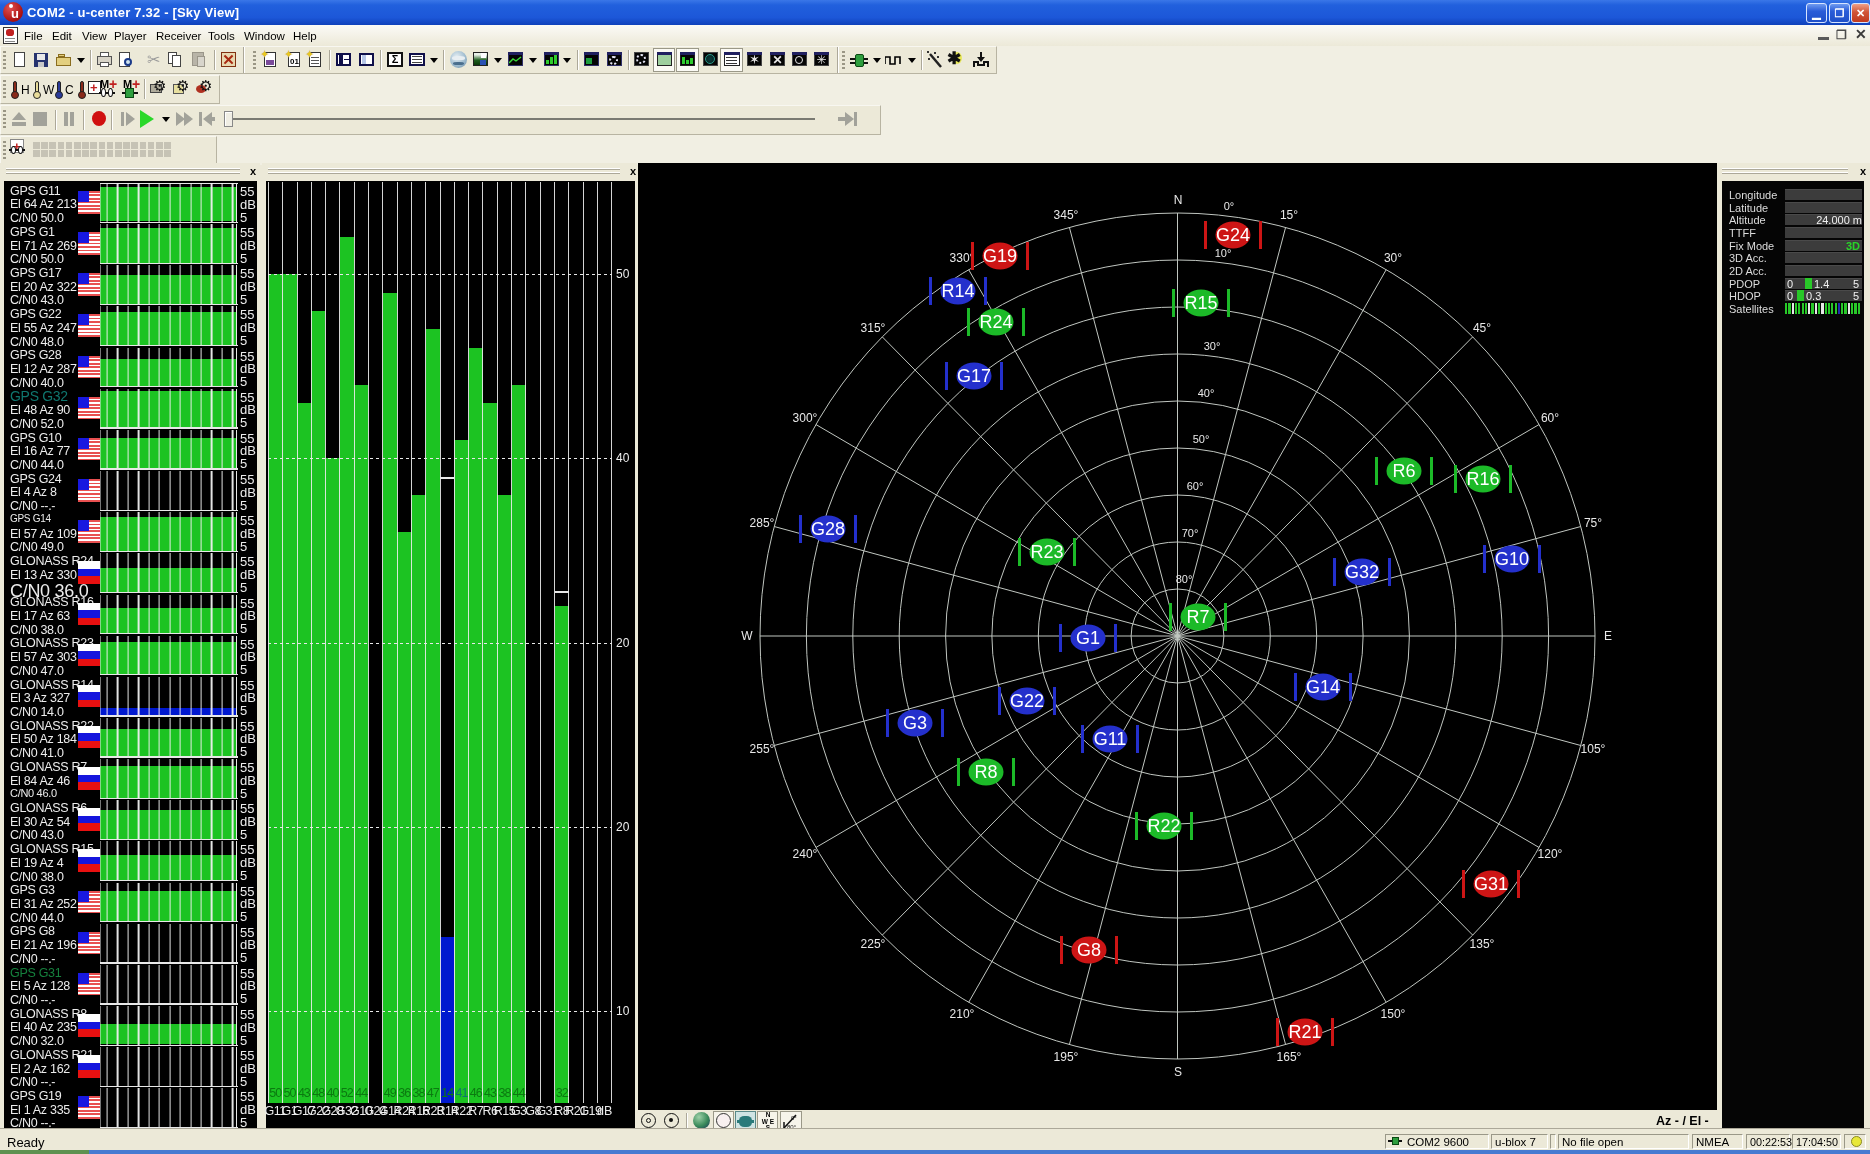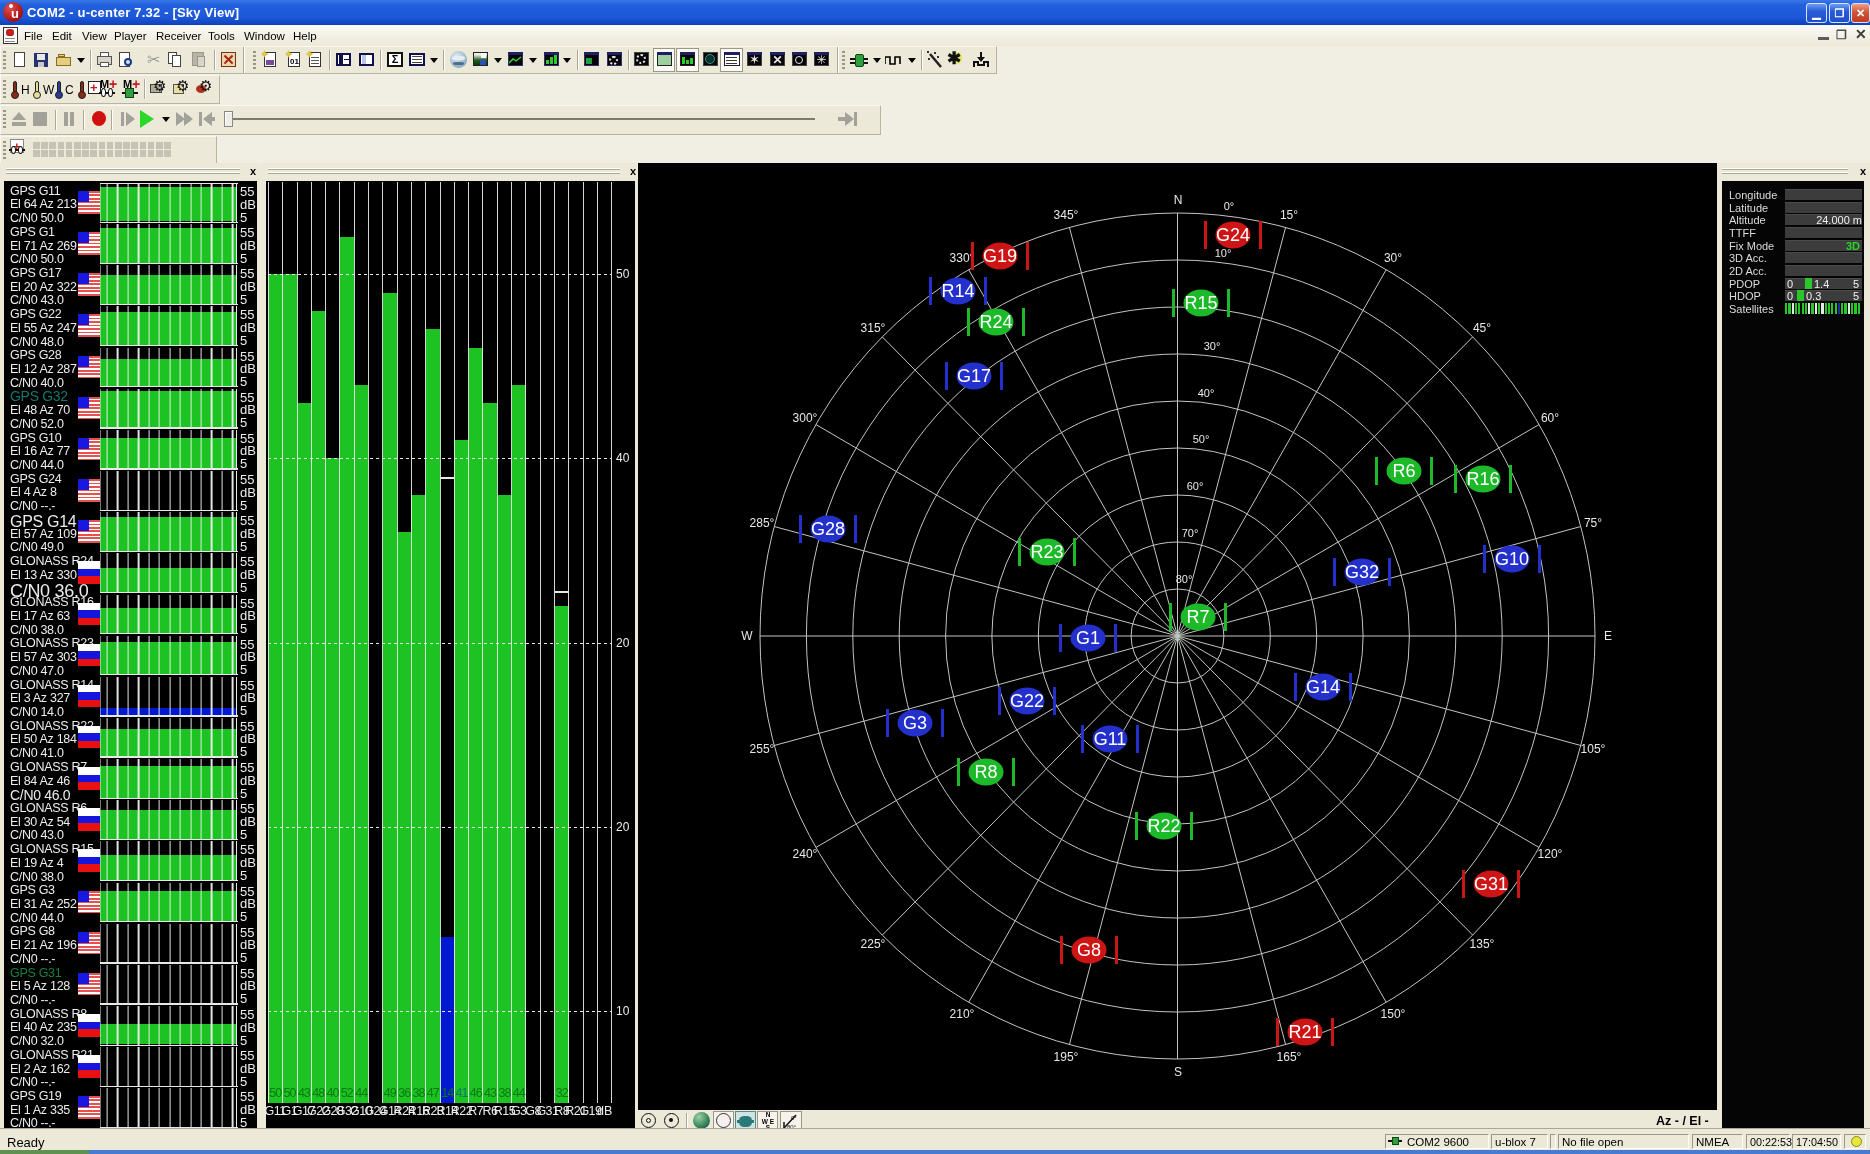--- a/index.html
+++ b/index.html
@@ -502,21 +502,21 @@
 <div class="a" style="left:10px;top:375.7px;font-size:12.5px;letter-spacing:-0.3px;color:#ececec">C/N0 40.0</div>
 <div class="a" style="left:78px;top:355.6px;width:22px;height:22.5px;background:repeating-linear-gradient(180deg,#e85050 0 1.75px,#fff 1.75px 3.5px)"></div>
 <div class="a" style="left:78px;top:355.6px;width:10.5px;height:11px;background:#1818e0"></div>
 <div class="a" style="left:100.4px;top:359.2px;width:136px;height:26.9px;background:#1cc322"></div>
 <div class="a" style="left:100.4px;top:347.6px;width:137px;height:38.5px;background:repeating-linear-gradient(90deg,rgba(240,240,240,0.95) 0 1.2px,transparent 1.2px 10.45px);background-position:5.6px 0;border-right:1.4px solid #e8e8e8;border-left:1px solid rgba(235,235,235,0.5)"></div>
 <div class="a" style="left:100.4px;top:386.1px;width:138px;height:1.4px;background:#e8e8e8"></div>
 <div class="a" style="left:240px;top:348.6px;font-size:13px;color:#ececec">55</div>
 <div class="a" style="left:240px;top:361.1px;font-size:13px;color:#ececec">dB</div>
 <div class="a" style="left:240px;top:374.1px;font-size:13px;color:#ececec">5</div>
 <div class="a" style="left:10px;top:388px;font-size:14px;letter-spacing:-0.3px;color:#0f766e">GPS G32</div>
-<div class="a" style="left:10px;top:403.1px;font-size:12.5px;letter-spacing:-0.3px;color:#ececec">El 48 Az 70</div>
+<div class="a" style="left:10px;top:403.1px;font-size:12.5px;letter-spacing:-0.3px;color:#ececec">El 48 Az 90</div>
 <div class="a" style="left:10px;top:416.9px;font-size:12.5px;letter-spacing:-0.3px;color:#ececec">C/N0 52.0</div>
 <div class="a" style="left:78px;top:396.8px;width:22px;height:22.5px;background:repeating-linear-gradient(180deg,#e85050 0 1.75px,#fff 1.75px 3.5px)"></div>
 <div class="a" style="left:78px;top:396.8px;width:10.5px;height:11px;background:#1818e0"></div>
 <div class="a" style="left:100.4px;top:391.1px;width:136px;height:36.2px;background:#1cc322"></div>
 <div class="a" style="left:100.4px;top:388.8px;width:137px;height:38.5px;background:repeating-linear-gradient(90deg,rgba(240,240,240,0.95) 0 1.2px,transparent 1.2px 10.45px);background-position:5.6px 0;border-right:1.4px solid #e8e8e8;border-left:1px solid rgba(235,235,235,0.5)"></div>
 <div class="a" style="left:100.4px;top:427.2px;width:138px;height:1.4px;background:#e8e8e8"></div>
 <div class="a" style="left:240px;top:389.8px;font-size:13px;color:#ececec">55</div>
 <div class="a" style="left:240px;top:402.2px;font-size:13px;color:#ececec">dB</div>
 <div class="a" style="left:240px;top:415.2px;font-size:13px;color:#ececec">5</div>
 <div class="a" style="left:10px;top:430.6px;font-size:12.5px;letter-spacing:-0.3px;color:#ececec">GPS G10</div>
@@ -533,21 +533,21 @@
 <div class="a" style="left:10px;top:471.8px;font-size:12.5px;letter-spacing:-0.3px;color:#ececec">GPS G24</div>
 <div class="a" style="left:10px;top:485.4px;font-size:12.5px;letter-spacing:-0.3px;color:#ececec">El 4 Az 8</div>
 <div class="a" style="left:10px;top:499.2px;font-size:12.5px;letter-spacing:-0.3px;color:#ececec">C/N0 --.-</div>
 <div class="a" style="left:78px;top:479.1px;width:22px;height:22.5px;background:repeating-linear-gradient(180deg,#e85050 0 1.75px,#fff 1.75px 3.5px)"></div>
 <div class="a" style="left:78px;top:479.1px;width:10.5px;height:11px;background:#1818e0"></div>
 <div class="a" style="left:100.4px;top:471.1px;width:137px;height:38.5px;background:repeating-linear-gradient(90deg,rgba(240,240,240,0.95) 0 1.2px,transparent 1.2px 10.45px);background-position:5.6px 0;border-right:1.4px solid #e8e8e8;border-left:1px solid rgba(235,235,235,0.5)"></div>
 <div class="a" style="left:100.4px;top:509.6px;width:138px;height:1.4px;background:#e8e8e8"></div>
 <div class="a" style="left:240px;top:472.1px;font-size:13px;color:#ececec">55</div>
 <div class="a" style="left:240px;top:484.6px;font-size:13px;color:#ececec">dB</div>
 <div class="a" style="left:240px;top:497.6px;font-size:13px;color:#ececec">5</div>
-<div class="a" style="left:10px;top:512.9px;font-size:16px;letter-spacing:-0.3px;color:#ececec">GPS G14</div>
+<div class="a" style="left:10px;top:512.9px;font-size:10px;letter-spacing:-0.3px;color:#ececec">GPS G14</div>
 <div class="a" style="left:10px;top:526.6px;font-size:12.5px;letter-spacing:-0.3px;color:#ececec">El 57 Az 109</div>
 <div class="a" style="left:10px;top:540.3px;font-size:12.5px;letter-spacing:-0.3px;color:#ececec">C/N0 49.0</div>
 <div class="a" style="left:78px;top:520.2px;width:22px;height:22.5px;background:repeating-linear-gradient(180deg,#e85050 0 1.75px,#fff 1.75px 3.5px)"></div>
 <div class="a" style="left:78px;top:520.2px;width:10.5px;height:11px;background:#1818e0"></div>
 <div class="a" style="left:100.4px;top:516.8px;width:136px;height:33.9px;background:#1cc322"></div>
 <div class="a" style="left:100.4px;top:512.2px;width:137px;height:38.5px;background:repeating-linear-gradient(90deg,rgba(240,240,240,0.95) 0 1.2px,transparent 1.2px 10.45px);background-position:5.6px 0;border-right:1.4px solid #e8e8e8;border-left:1px solid rgba(235,235,235,0.5)"></div>
 <div class="a" style="left:100.4px;top:550.7px;width:138px;height:1.4px;background:#e8e8e8"></div>
 <div class="a" style="left:240px;top:513.2px;font-size:13px;color:#ececec">55</div>
 <div class="a" style="left:240px;top:525.7px;font-size:13px;color:#ececec">dB</div>
 <div class="a" style="left:240px;top:538.7px;font-size:13px;color:#ececec">5</div>
@@ -596,21 +596,21 @@
 <div class="a" style="left:10px;top:746px;font-size:12.5px;letter-spacing:-0.3px;color:#ececec">C/N0 41.0</div>
 <div class="a" style="left:78px;top:725.9px;width:22px;height:22.5px;background:linear-gradient(180deg,#fff 0 33%,#1515dd 33% 66%,#e81010 66%)"></div>
 <div class="a" style="left:100.4px;top:728.7px;width:136px;height:27.7px;background:#1cc322"></div>
 <div class="a" style="left:100.4px;top:717.9px;width:137px;height:38.5px;background:repeating-linear-gradient(90deg,rgba(240,240,240,0.95) 0 1.2px,transparent 1.2px 10.45px);background-position:5.6px 0;border-right:1.4px solid #e8e8e8;border-left:1px solid rgba(235,235,235,0.5)"></div>
 <div class="a" style="left:100.4px;top:756.4px;width:138px;height:1.4px;background:#e8e8e8"></div>
 <div class="a" style="left:240px;top:718.9px;font-size:13px;color:#ececec">55</div>
 <div class="a" style="left:240px;top:731.4px;font-size:13px;color:#ececec">dB</div>
 <div class="a" style="left:240px;top:744.4px;font-size:13px;color:#ececec">5</div>
 <div class="a" style="left:10px;top:759.8px;font-size:12.5px;letter-spacing:-0.3px;color:#ececec">GLONASS R7</div>
 <div class="a" style="left:10px;top:773.5px;font-size:12.5px;letter-spacing:-0.3px;color:#ececec">El 84 Az 46</div>
-<div class="a" style="left:10px;top:787.2px;font-size:14px;letter-spacing:-0.3px;color:#ececec">C/N0 46.0</div>
+<div class="a" style="left:10px;top:787.2px;font-size:11px;letter-spacing:-0.3px;color:#ececec">C/N0 46.0</div>
 <div class="a" style="left:78px;top:767.1px;width:22px;height:22.5px;background:linear-gradient(180deg,#fff 0 33%,#1515dd 33% 66%,#e81010 66%)"></div>
 <div class="a" style="left:100.4px;top:766px;width:136px;height:31.6px;background:#1cc322"></div>
 <div class="a" style="left:100.4px;top:759.1px;width:137px;height:38.5px;background:repeating-linear-gradient(90deg,rgba(240,240,240,0.95) 0 1.2px,transparent 1.2px 10.45px);background-position:5.6px 0;border-right:1.4px solid #e8e8e8;border-left:1px solid rgba(235,235,235,0.5)"></div>
 <div class="a" style="left:100.4px;top:797.6px;width:138px;height:1.4px;background:#e8e8e8"></div>
 <div class="a" style="left:240px;top:760.1px;font-size:13px;color:#ececec">55</div>
 <div class="a" style="left:240px;top:772.6px;font-size:13px;color:#ececec">dB</div>
 <div class="a" style="left:240px;top:785.6px;font-size:13px;color:#ececec">5</div>
 <div class="a" style="left:10px;top:801px;font-size:12.5px;letter-spacing:-0.3px;color:#ececec">GLONASS R6</div>
 <div class="a" style="left:10px;top:814.6px;font-size:12.5px;letter-spacing:-0.3px;color:#ececec">El 30 Az 54</div>
 <div class="a" style="left:10px;top:828.4px;font-size:12.5px;letter-spacing:-0.3px;color:#ececec">C/N0 43.0</div>

